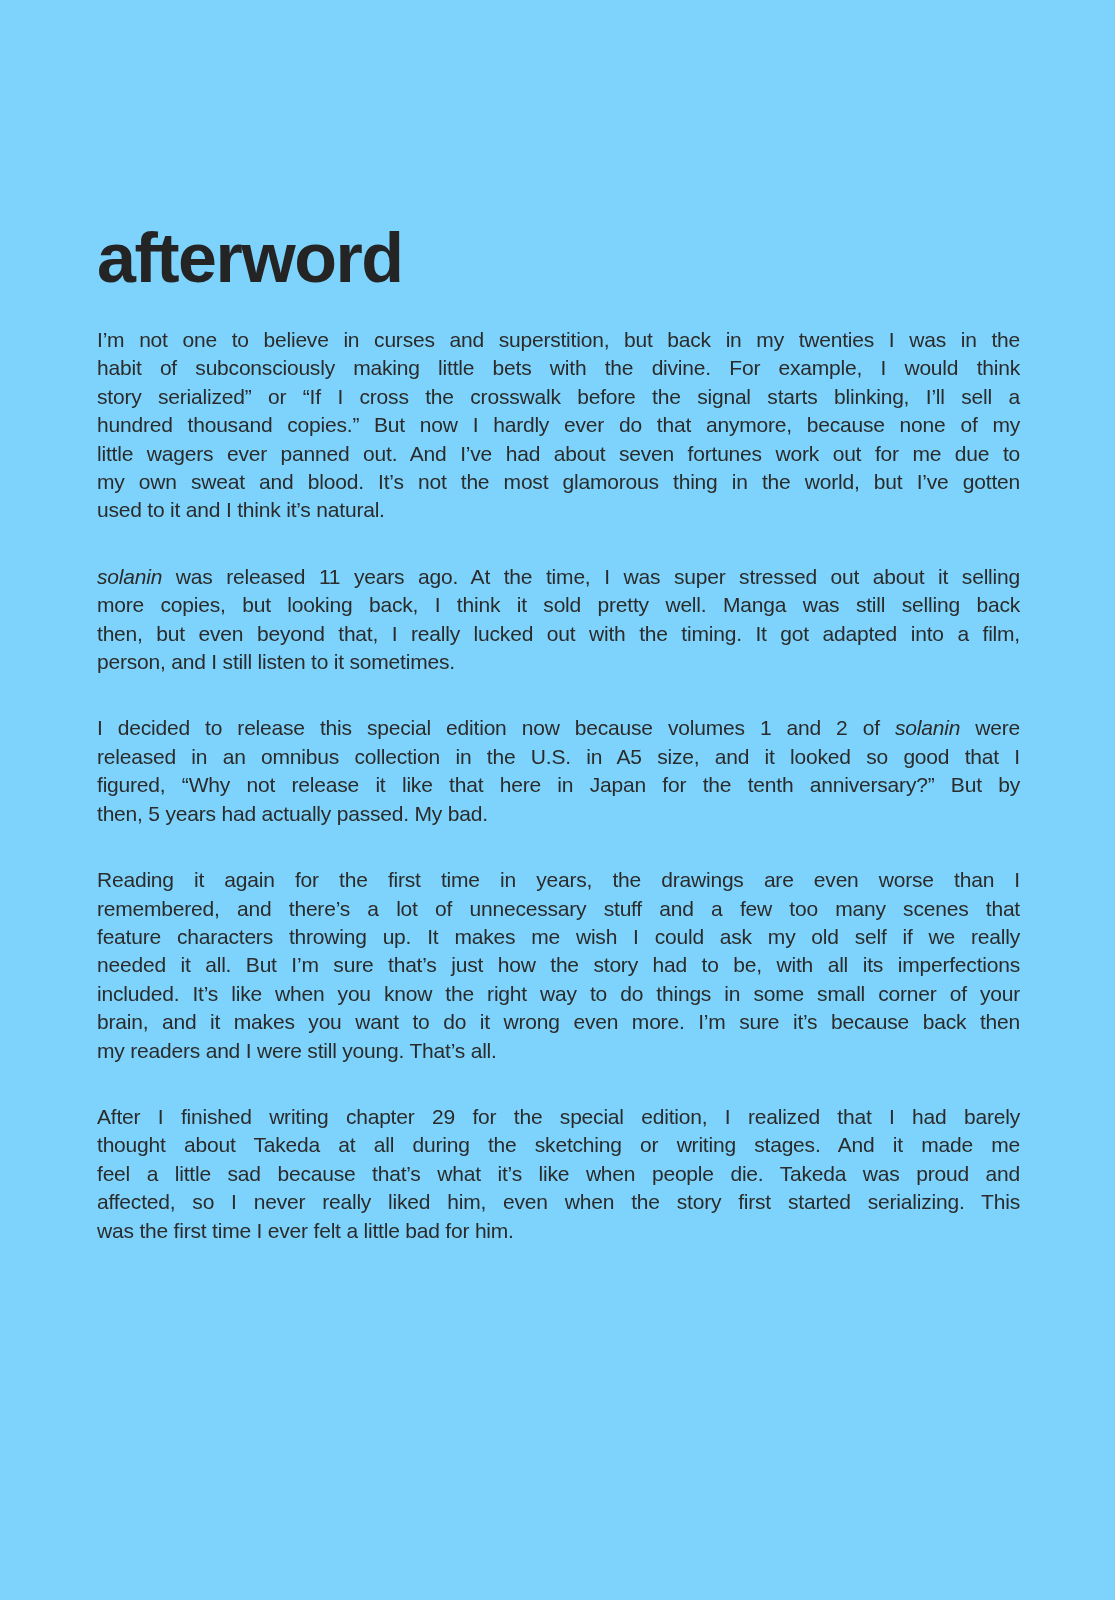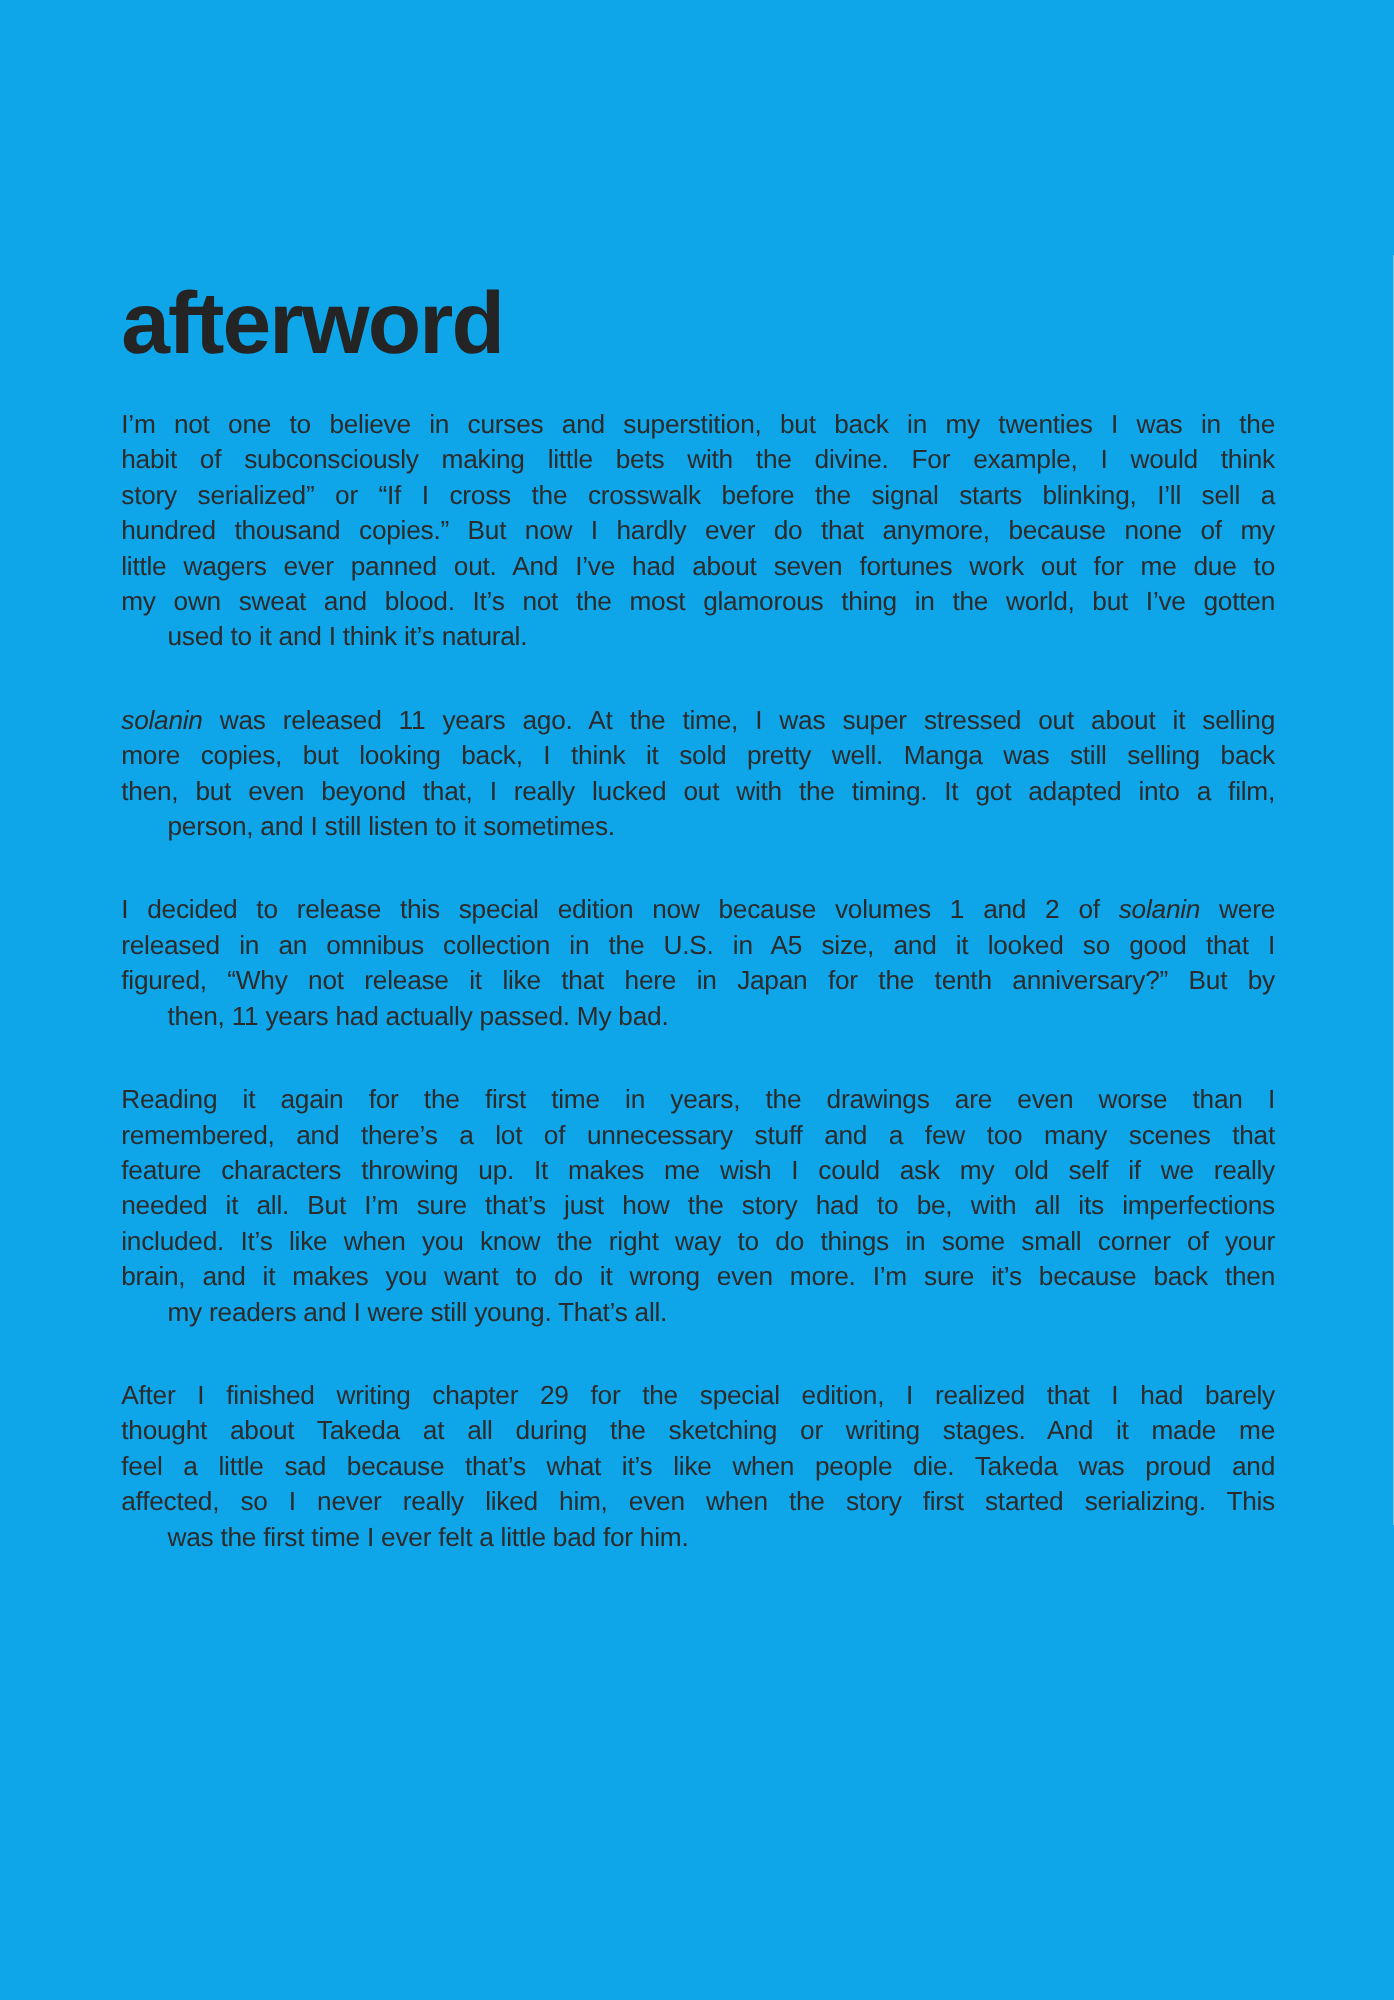--- a/index.html
+++ b/index.html
@@ -4,21 +4,21 @@
 <style>
   html, body {
     margin: 0;
     padding: 0;
     background: #ffffff;
   }
   .page {
     position: relative;
     width: 1115px;
     height: 1600px;
-    background: #0ea5e9;
+    background: #7dd3fc;
     overflow: hidden;
     font-family: "Liberation Sans", sans-serif;
   }
   .content {
     position: absolute;
     left: 97px;
     top: 0;
     width: 923px;
     padding-top: 222px;
     box-sizing: content-box;
@@ -42,21 +42,20 @@
     line-height: 28.4px;
     letter-spacing: -0.2px;
     color: #2b2b2b;
     text-align: justify;
     text-align-last: justify;
     hyphens: none;
     white-space: normal;
   }
   .line.last {
     text-align-last: left;
-    margin-left: 37px;
   }
   .line i {
     font-style: italic;
   }
 </style>
 </head>
 <body>
 
 <div class="page">
   <div class="content">
@@ -74,21 +73,21 @@
         <div class="para">
           <div class="line"><i>solanin</i><span> was released 11 years ago. At the time, I was super stressed out about it selling</span></div>
           <div class="line"><span>more copies, but looking back, I think it sold pretty well. Manga was still selling back</span></div>
           <div class="line"><span>then, but even beyond that, I really lucked out with the timing. It got adapted into a film,</span></div>
           <div class="line last"><span>person, and I still listen to it sometimes.</span></div>
         </div>
         <div class="para">
           <div class="line"><span>I decided to release this special edition now because volumes 1 and 2 of </span><i>solanin</i><span> were</span></div>
           <div class="line"><span>released in an omnibus collection in the U.S. in A5 size, and it looked so good that I</span></div>
           <div class="line"><span>figured, “Why not release it like that here in Japan for the tenth anniversary?” But by</span></div>
-          <div class="line last"><span>then, 11 years had actually passed. My bad.</span></div>
+          <div class="line last"><span>then, 5 years had actually passed. My bad.</span></div>
         </div>
         <div class="para">
           <div class="line"><span>Reading it again for the first time in years, the drawings are even worse than I</span></div>
           <div class="line"><span>remembered, and there’s a lot of unnecessary stuff and a few too many scenes that</span></div>
           <div class="line"><span>feature characters throwing up. It makes me wish I could ask my old self if we really</span></div>
           <div class="line"><span>needed it all. But I’m sure that’s just how the story had to be, with all its imperfections</span></div>
           <div class="line"><span>included. It’s like when you know the right way to do things in some small corner of your</span></div>
           <div class="line"><span>brain, and it makes you want to do it wrong even more. I’m sure it’s because back then</span></div>
           <div class="line last"><span>my readers and I were still young. That’s all.</span></div>
         </div>

